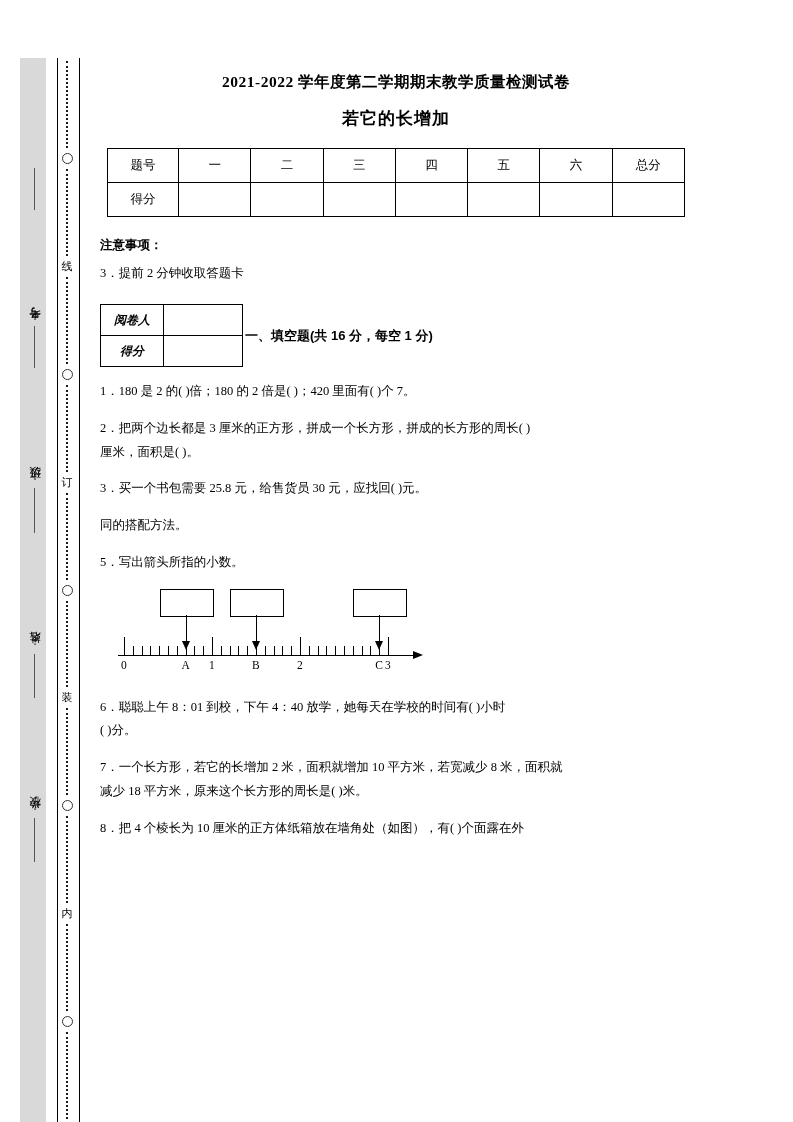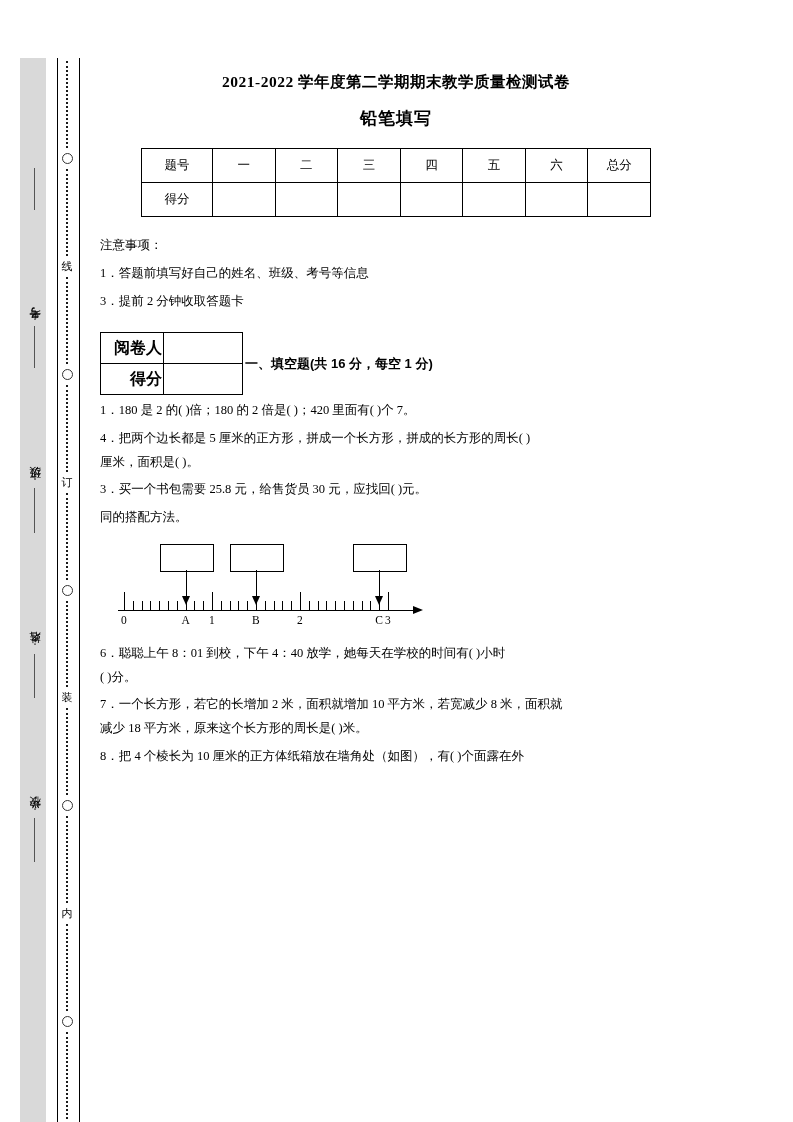--- a/index.html
+++ b/index.html
@@ -87,61 +87,61 @@
   }
   .examinfo{
     text-align:center;
     font-size:12.5px;
     margin:18px 0 0 0;
   }
 
   
   table.score-table{
     border-collapse:collapse;
-    width:510px;
+    width:578px;
     margin:18px auto 4px auto;
     table-layout:fixed;
   }
   table.score-table td{
     border:1px solid #000;
     height:31px;
     text-align:center;
     vertical-align:middle;
     font-size:12.5px;
   }
   table.score-table td.hdr{width:68px;}
 
   .notes-title{
-    font-size:12.5px;margin:20px 0 0 4px;font-weight:normal;
+    font-size:12.5px;margin:20px 0 0 4px;font-weight:bold;
   }
   .note{
     font-size:12.5px;margin:11px 0 0 4px;
   }
 
   
   .sec-row{
     display:flex;align-items:center;margin:22px 0 0 4px;
   }
   table.grader{
     border-collapse:collapse;table-layout:fixed;
   }
   table.grader td{
-    border:1px solid #000;height:28px;font-size:16px;
-    text-align:right;vertical-align:middle;
+    border:1px solid #000;height:28px;font-size:12px;
+    text-align:center;vertical-align:middle;font-style:italic;
   }
   table.grader td.lbl{width:60px;font-weight:bold;}
   table.grader td.blank{width:76px;}
   .sec-title{
     font-size:13px;font-weight:bold;margin-left:2px;
     font-family:"Liberation Sans","DejaVu Sans",sans-serif;
   }
 
   .q{
     font-size:12.5px;
-    margin:4px 0 0 4px;
+    margin:13px 0 0 4px;
     line-height:1.9;
   }
 
   
   .numline-wrap{
     position:relative;width:330px;height:100px;margin:8px 0 0 14px;
   }
   .nl-box{
     position:absolute;width:52px;height:26px;border:1px solid #000;top:6px;
   }
@@ -209,21 +209,21 @@
     <div class="seal-circle"></div>
     <div class="seal-dots"></div>
   </div>
 </div>
 <div id="frame-line2"></div>
 <div id="frame-line"></div>
 
 <div id="content">
 
   <div class="title">2021-2022 学年度第二学期期末教学质量检测试卷</div>
-  <div class="subtitle">铅笔填写</div>
+  <div class="subtitle">若它的长增加</div>
 
   <table class="score-table">
     <tbody>
         <tr>
       <td class="hdr">题号</td>
       <td>一</td>
       <td>二</td>
       <td>三</td>
       <td>四</td>
       <td>五</td>
@@ -237,21 +237,20 @@
       <td></td>
       <td></td>
       <td></td>
       <td></td>
       <td></td>
     </tr>
   </tbody>
     </table>
 
   <div class="notes-title">注意事项：</div>
-  <div class="note">1．答题前填写好自己的姓名、班级、考号等信息</div>
   <div class="note">3．提前 2 分钟收取答题卡</div>
 
   <div class="sec-row">
     <table class="grader">
       <tbody>
           <tr>
         <td class="lbl">阅卷人</td>
         <td class="blank"></td>
       </tr>
       <tr>
@@ -261,32 +260,35 @@
     </tbody>
       </table>
     <div class="sec-title">一、填空题(共 16 分，每空 1 分)</div>
   </div>
 
   <div class="q">
     <div>1．180 是 2 的(            )倍；180 的 2 倍是(            )；420 里面有(            )个 7。</div>
   </div>
 
   <div class="q">
-    <div>4．把两个边长都是 5 厘米的正方形，拼成一个长方形，拼成的长方形的周长(            )</div>
+    <div>2．把两个边长都是 3 厘米的正方形，拼成一个长方形，拼成的长方形的周长(            )</div>
     <div>厘米，面积是(          )。</div>
   </div>
 
   <div class="q">
     <div>3．买一个书包需要 25.8 元，给售货员 30 元，应找回(          )元。</div>
   </div>
 
   <div class="q">
     <div>同的搭配方法。</div>
   </div>
 
+  <div class="q">
+    <div>5．写出箭头所指的小数。</div>
+  </div>
 
   <div class="numline-wrap" id="numline">
       <div class="nl-axis" style="left: 8px;"></div>
       <div class="tick minor" style="left: 22.8px;"></div>
       <div class="tick minor" style="left: 31.6px;"></div>
       <div class="tick minor" style="left: 40.4px;"></div>
       <div class="tick minor" style="left: 49.2px;"></div>
       <div class="tick minor" style="left: 58px;"></div>
       <div class="tick minor" style="left: 66.8px;"></div>
       <div class="tick minor" style="left: 75.6px;"></div>

